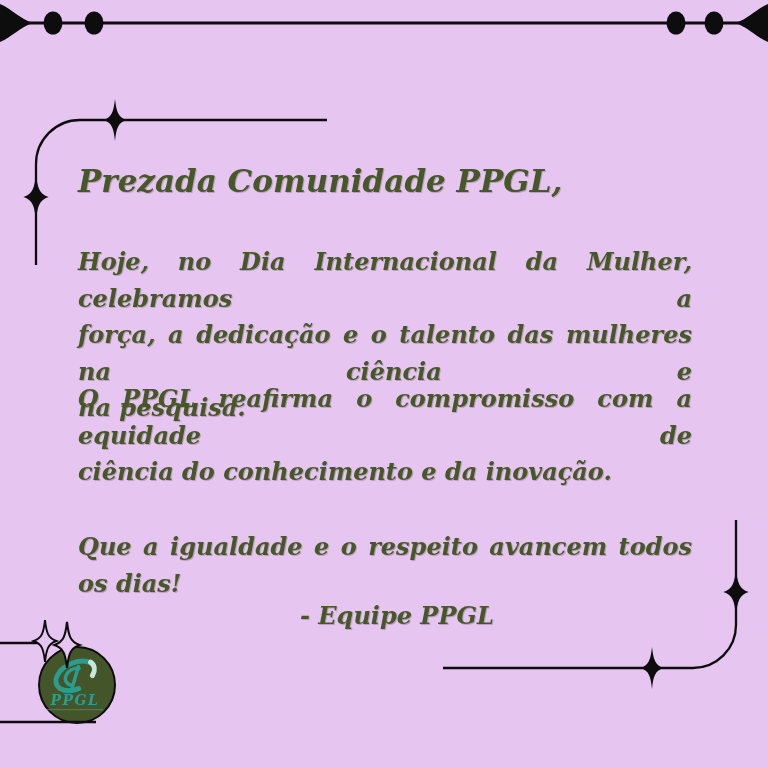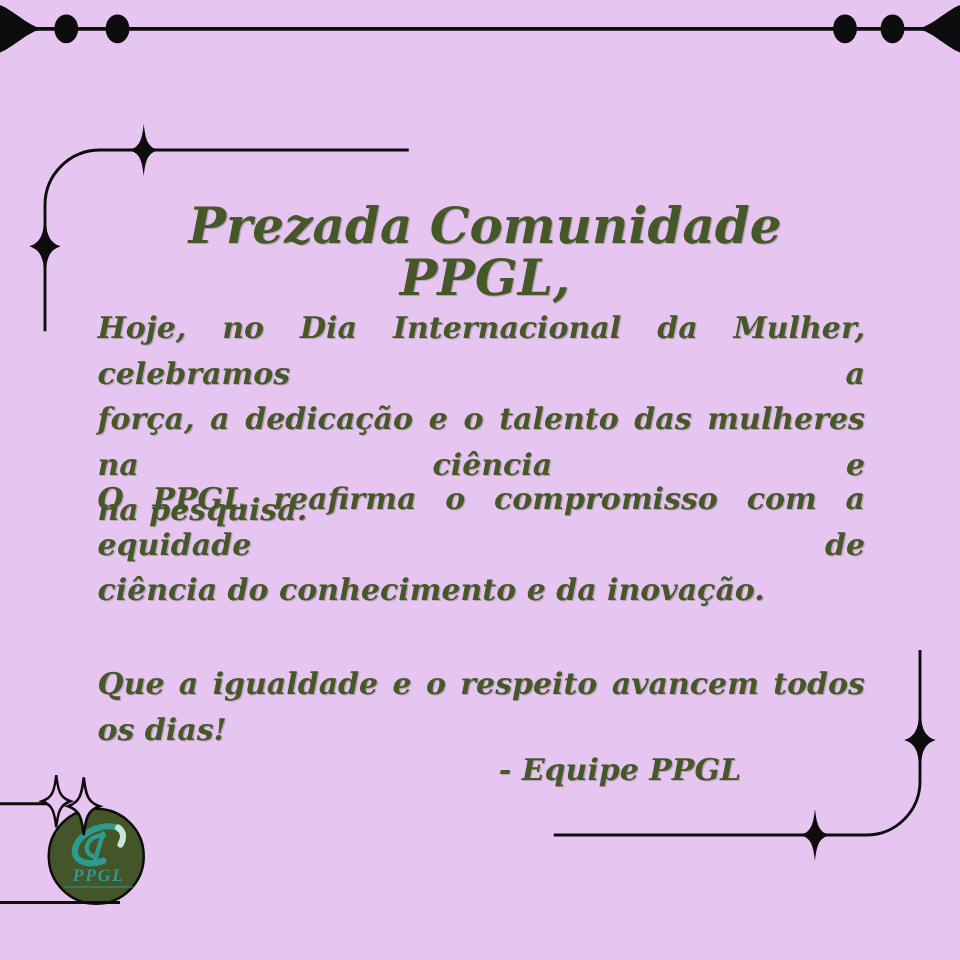--- a/index.html
+++ b/index.html
@@ -15,40 +15,40 @@
     pointer-events:none;
   }
   .green-text{
     color:#465827;
     font-weight:bold;
     font-style:italic;
     text-shadow:1px 1px 0 rgba(45,52,22,0.25);
   }
   .title{
     position:absolute;left:78px;top:160px;width:620px;
-    font-size:40px;line-height:42px;text-align:center;
+    font-size:31px;line-height:42px;
   }
   .para{
     position:absolute;left:78px;width:614px;
     font-size:24px;line-height:36.5px;
   }
   .para .line{text-align:justify;text-align-last:justify;}
   .para .line.last{text-align-last:left;}
   .p1{top:244px;}
   .p2{top:381px;}
   .p3{top:529px;}
   .signature{
     position:absolute;left:300px;top:600px;width:392px;
-    font-size:24px;line-height:32px;text-align:center;
+    font-size:24px;line-height:32px;text-align:left;
   }
   .logo{
     position:absolute;left:38px;top:646px;
     width:74px;height:74px;border-radius:50%;
     background:#44552a;border:2.5px solid #0d0d0d;
-    display:flex;align-items:center;justify-content:flex-end;font-family:Liberation Serif, serif;
+    display:flex;align-items:center;justify-content:flex-start;
   }
 </style>
 </head>
 <body>
 
 <div class="canvas">
 
   <div class="logo">
     <svg width="70" height="70" viewBox="0 0 70 70">
       <g transform="translate(35,26) rotate(-25)">

